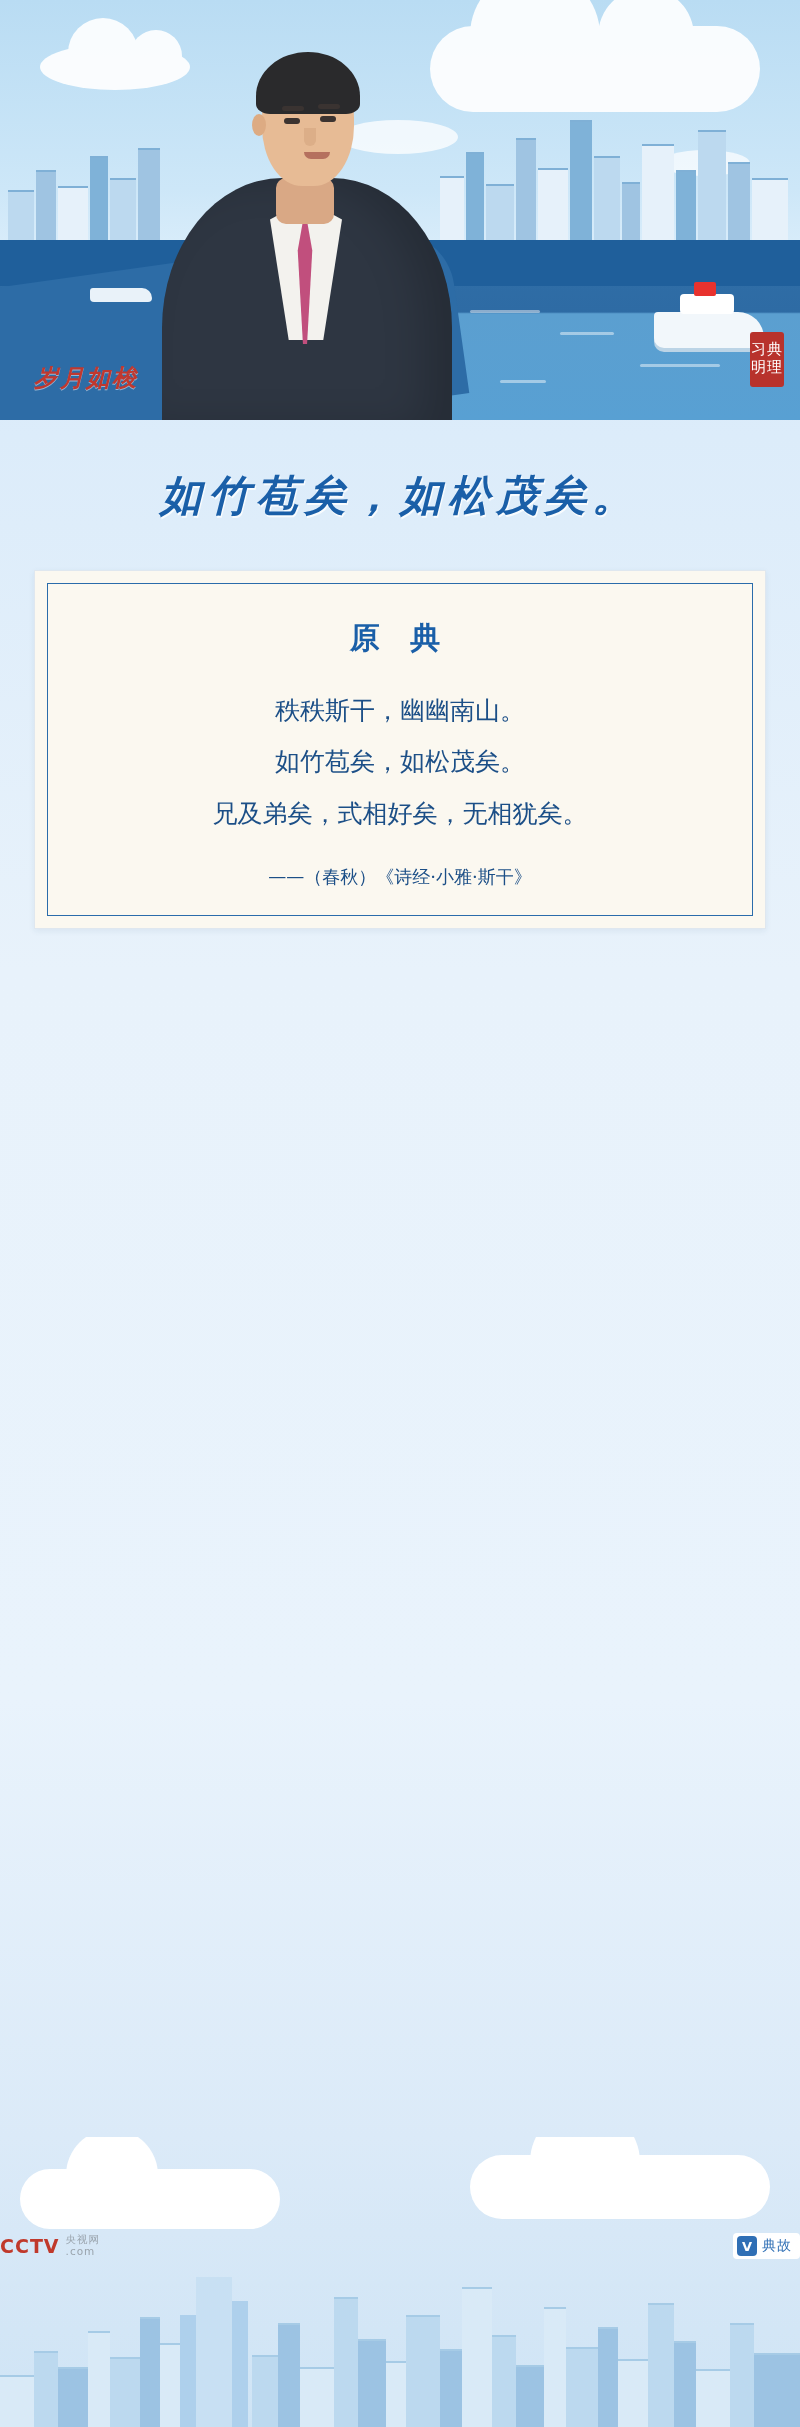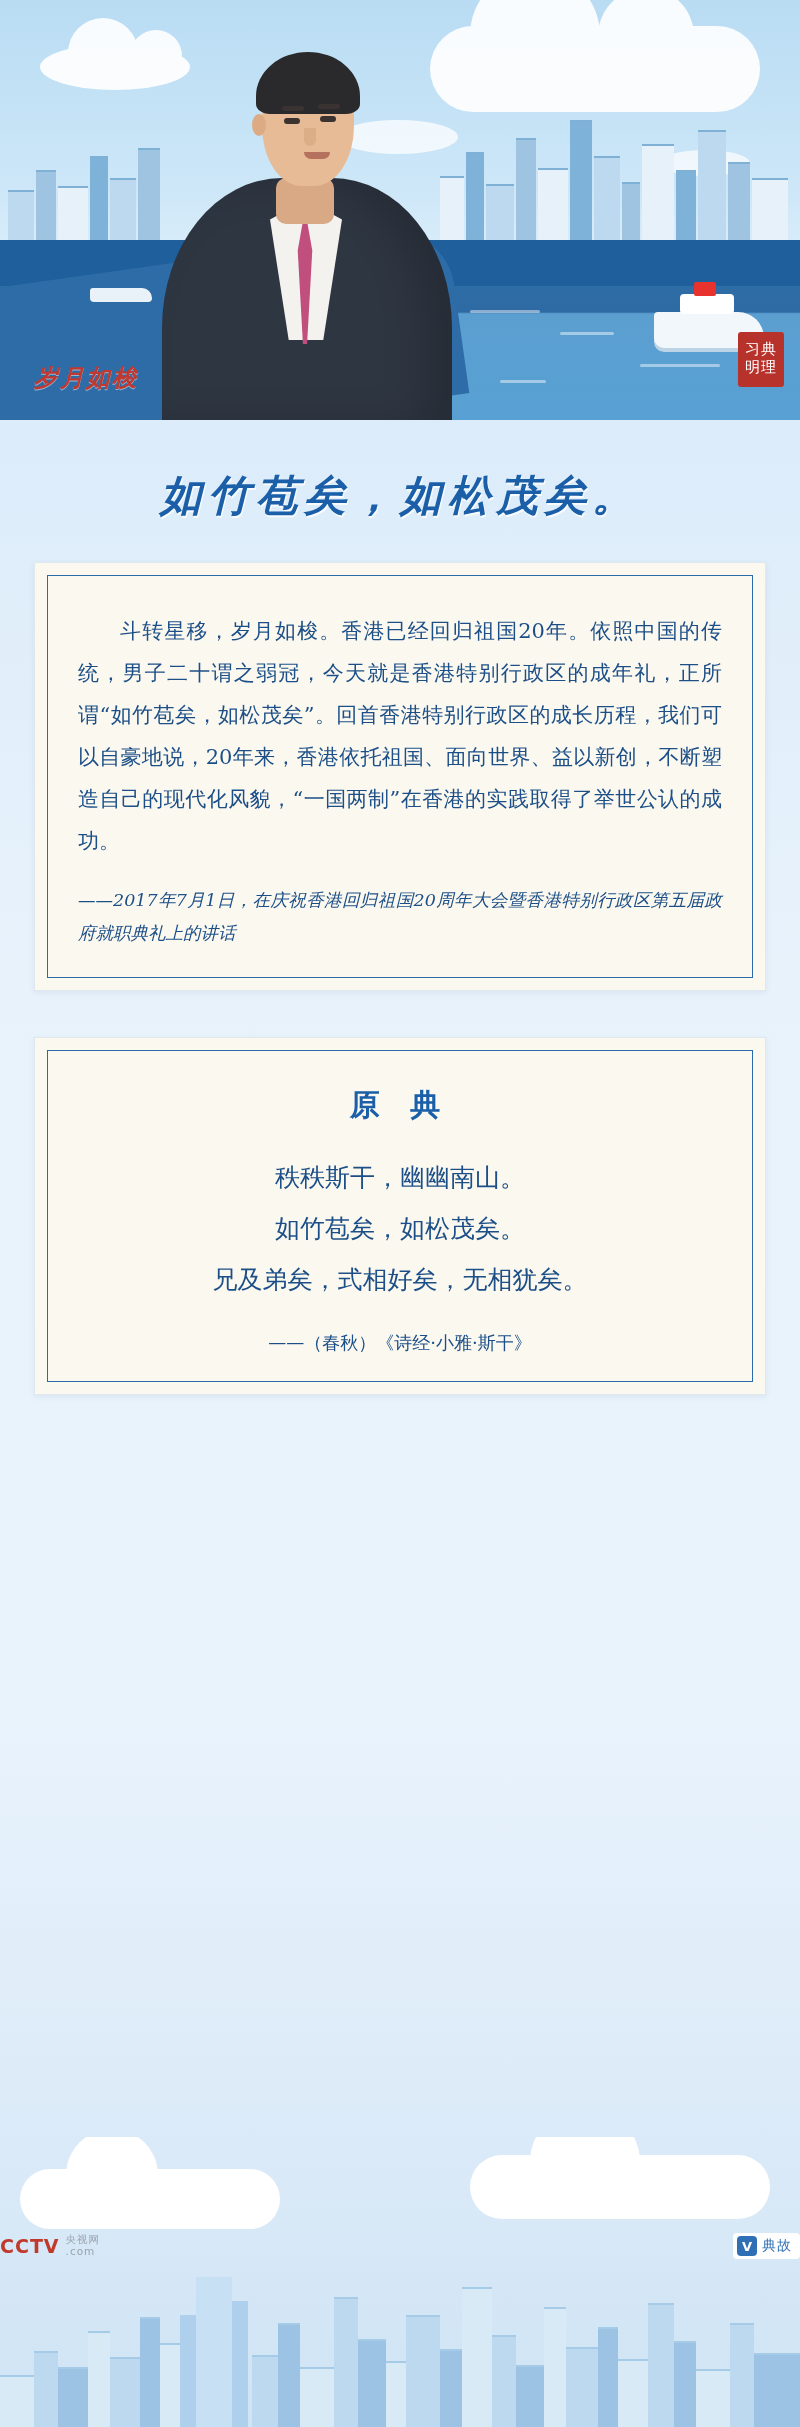--- a/index.html
+++ b/index.html
@@ -171,21 +171,21 @@
   .brand-mark {
     position: absolute;
     left: 34px; top: 362px;
     font-size: 24px; color: #c0382f; letter-spacing: 2px;
     font-family: "DejaVu Serif", "Liberation Serif", serif;
     font-weight: 700; font-style: italic;
     text-shadow: 0 1px 0 rgba(255,255,255,.5);
   }
   .badge {
     position:absolute; right: 16px; top: 332px;
-    width: 46px; padding: 8px 0 10px;
+    width: 34px; padding: 8px 0 10px;
     background:#b8322c; color:#fff;
     text-align:center; font-size: 15px; line-height: 1.22;
     border-radius: 3px;
     letter-spacing: 1px;
   }
 
   
   .headline {
     margin-top: 48px;
     text-align: center;
@@ -370,26 +370,20 @@
       <div class="p-nose"></div>
       <div class="p-mouth"></div>
     </div>
 
     <div class="brand-mark">岁月如梭</div>
     <div class="badge">习典明理</div>
   </div>
 
   <div class="headline">如竹苞矣，如松茂矣。</div>
 
-  <div class="card">
-    <div class="card-inner">
-      <div class="quote-body">斗转星移，岁月如梭。香港已经回归祖国20年。依照中国的传统，男子二十谓之弱冠，今天就是香港特别行政区的成年礼，正所谓“如竹苞矣，如松茂矣”。回首香港特别行政区的成长历程，我们可以自豪地说，20年来，香港依托祖国、面向世界、益以新创，不断塑造自己的现代化风貌，“一国两制”在香港的实践取得了举世公认的成功。</div>
-      <div class="quote-source">——2017年7月1日，在庆祝香港回归祖国20周年大会暨香港特别行政区第五届政府就职典礼上的讲话</div>
-    </div>
-  </div>
 
   <div class="card card2">
     <div class="card-inner">
       <div class="origin-title">原 典</div>
       <div class="origin-line">秩秩斯干，幽幽南山。</div>
       <div class="origin-line">如竹苞矣，如松茂矣。</div>
       <div class="origin-line">兄及弟矣，式相好矣，无相犹矣。</div>
       <div class="origin-attr">——（春秋）《诗经·小雅·斯干》</div>
     </div>
   </div>

